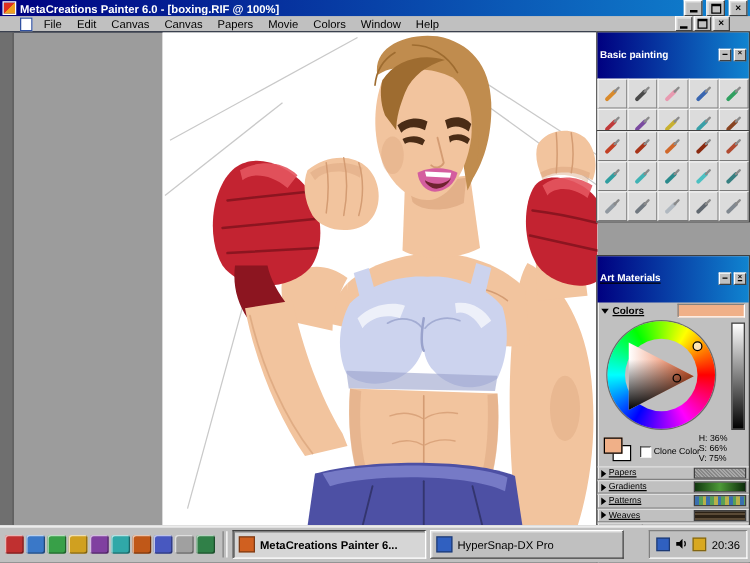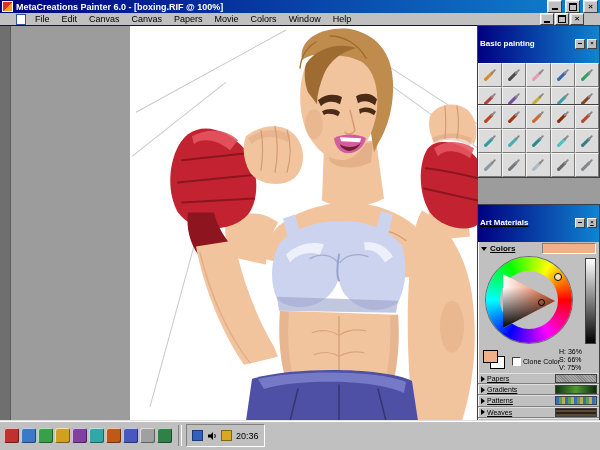--- a/index.html
+++ b/index.html
@@ -548,20 +548,30 @@
         <div class="ql" style="background: rgb(56, 160, 72);"></div>
         <div class="ql" style="background: rgb(208, 160, 32);"></div>
         <div class="ql" style="background: rgb(128, 64, 160);"></div>
         <div class="ql" style="background: rgb(48, 168, 168);"></div>
         <div class="ql" style="background: rgb(192, 88, 24);"></div>
         <div class="ql" style="background: rgb(72, 88, 192);"></div>
         <div class="ql" style="background: rgb(160, 160, 160);"></div>
         <div class="ql" style="background: rgb(48, 128, 72);"></div>
       </div>
     <div class="tb-divider"></div>
+    <div class="tasks">
+        <div class="task active">
+          <span class="task-ic" style="background:#d06020"></span>
+          <span class="task-lbl">MetaCreations Painter 6...</span>
+        </div>
+        <div class="task">
+          <span class="task-ic" style="background:#3060c0"></span>
+          <span class="task-lbl">HyperSnap-DX Pro</span>
+        </div>
+      </div>
     <div class="tray">
       <span style="display:flex;gap:4px;align-items:center">
           <span class="tray-sq" style="background: rgb(48, 96, 192);"></span>
           <span><svg width="10" height="10" viewBox="0 0 10 10">
               <polygon points="1,3.5 3.5,3.5 6,1 6,9 3.5,6.5 1,6.5" fill="#000"></polygon>
               <path d="M7.5,3 C8.5,4 8.5,6 7.5,7" stroke="#000" fill="none" stroke-width="1"></path>
             </svg></span>
           <span class="tray-sq" style="background: rgb(216, 168, 32);"></span>
         </span>
       <span class="clock">20:36</span>

